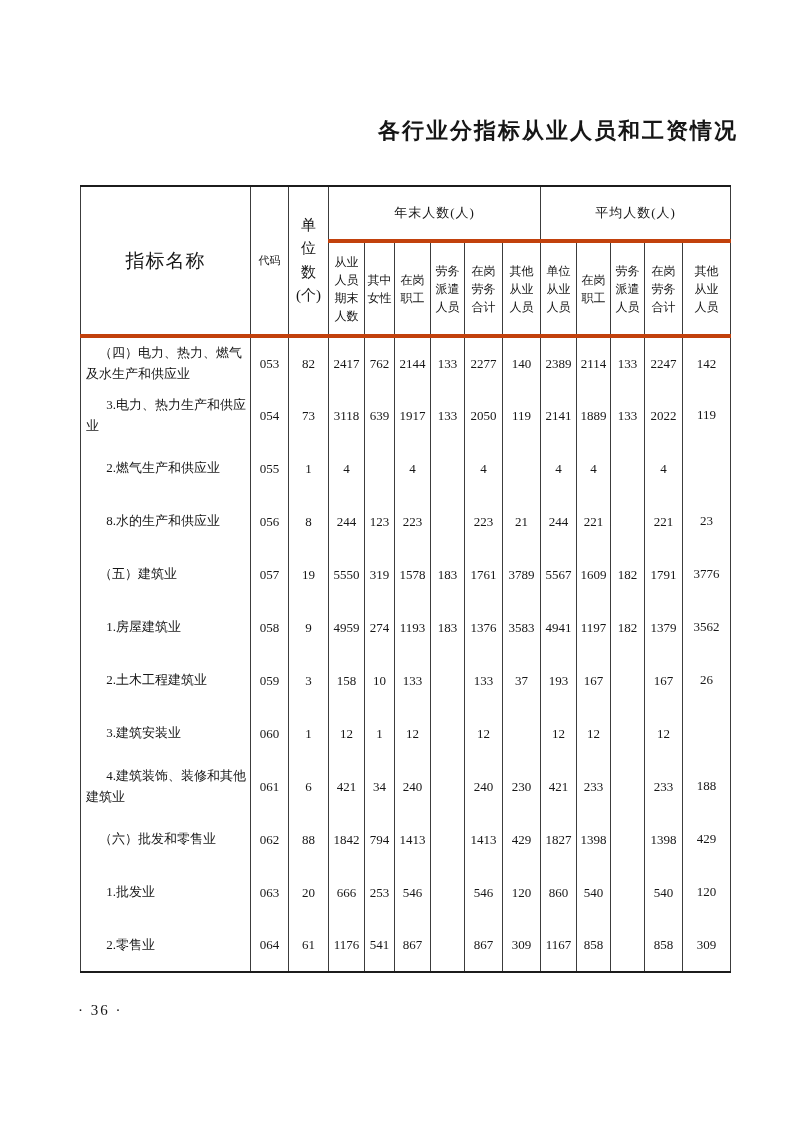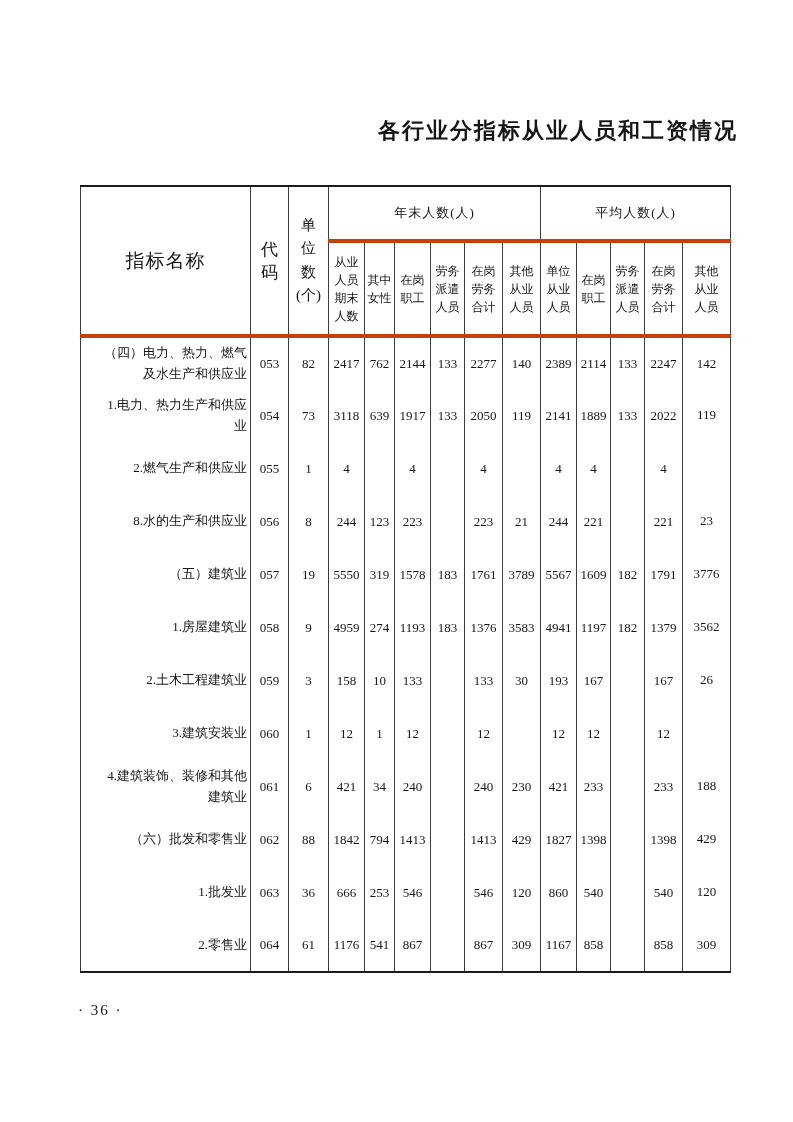--- a/index.html
+++ b/index.html
@@ -33,37 +33,37 @@
     border-left: 1px solid #3c3c3c;
     border-right: 1px solid #3c3c3c;
     font-weight: 400;
     vertical-align: middle;
   }
   .stats thead th { border-bottom: 4px solid #c2410c; text-align: center; }
   tr.group-row { height: 55px; }
   tr.sub-row { height: 95px; }
   th.group { font-size: 13px; letter-spacing: 1px; }
   th.name-h { font-size: 19px; letter-spacing: 1px; }
-  th.code-h { font-size: 17px; padding: 0 2px; }
+  th.code-h { font-size: 11px; padding: 0 2px; }
   th.unit-h {
     font-size: 15px;
     white-space: pre-line;
     line-height: 1.55;
     padding: 0 6px;
   }
   th.sub {
     font-size: 12px;
     line-height: 1.5;
     padding: 2px 2px;
   }
   th.sub.last { padding: 2px 10px; }
   tbody tr { height: 53px; }
   td.num { text-align: center; font-size: 13px; padding: 0 1px; }
   td.name {
-    text-align: right;
+    text-align: left;
     font-size: 13px;
     line-height: 1.55;
     padding: 2px 3px 2px 5px;
   }
   td.name.category { text-indent: 1.0em; }
   td.name.sub { text-indent: 1.55em; }
   td.raised { vertical-align: top; padding-top: 18px; }
   .pagenum {
     position: absolute;
     top: 1002px; left: 78px;
@@ -129,21 +129,21 @@
           <td class="num">133</td>
           <td class="num">2277</td>
           <td class="num">140</td>
           <td class="num">2389</td>
           <td class="num">2114</td>
           <td class="num">133</td>
           <td class="num">2247</td>
           <td class="num raised">142</td>
         </tr>
         <tr>
-          <td class="name sub">1.电力、热力生产和供应业</td>
+          <td class="name sub">3.电力、热力生产和供应业</td>
           <td class="num">054</td>
           <td class="num">73</td>
           <td class="num">3118</td>
           <td class="num">639</td>
           <td class="num">1917</td>
           <td class="num">133</td>
           <td class="num">2050</td>
           <td class="num">119</td>
           <td class="num">2141</td>
           <td class="num">1889</td>
@@ -217,21 +217,21 @@
         </tr>
         <tr>
           <td class="name sub">2.土木工程建筑业</td>
           <td class="num">059</td>
           <td class="num">3</td>
           <td class="num">158</td>
           <td class="num">10</td>
           <td class="num">133</td>
           <td class="num"></td>
           <td class="num">133</td>
-          <td class="num">30</td>
+          <td class="num">37</td>
           <td class="num">193</td>
           <td class="num">167</td>
           <td class="num"></td>
           <td class="num">167</td>
           <td class="num raised">26</td>
         </tr>
         <tr>
           <td class="name sub">3.建筑安装业</td>
           <td class="num">060</td>
           <td class="num">1</td>
@@ -275,21 +275,21 @@
           <td class="num">429</td>
           <td class="num">1827</td>
           <td class="num">1398</td>
           <td class="num"></td>
           <td class="num">1398</td>
           <td class="num raised">429</td>
         </tr>
         <tr>
           <td class="name sub">1.批发业</td>
           <td class="num">063</td>
-          <td class="num">36</td>
+          <td class="num">20</td>
           <td class="num">666</td>
           <td class="num">253</td>
           <td class="num">546</td>
           <td class="num"></td>
           <td class="num">546</td>
           <td class="num">120</td>
           <td class="num">860</td>
           <td class="num">540</td>
           <td class="num"></td>
           <td class="num">540</td>

